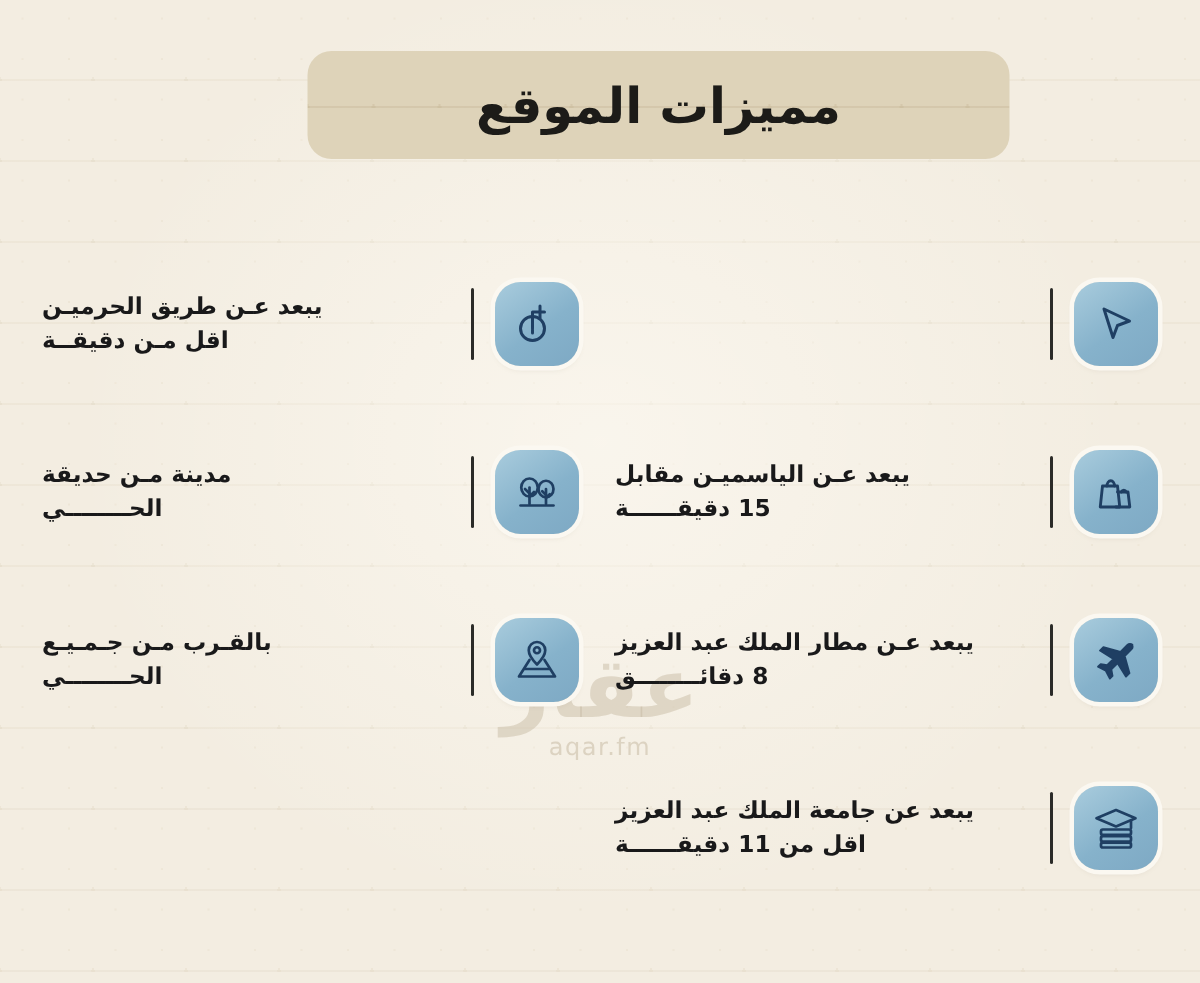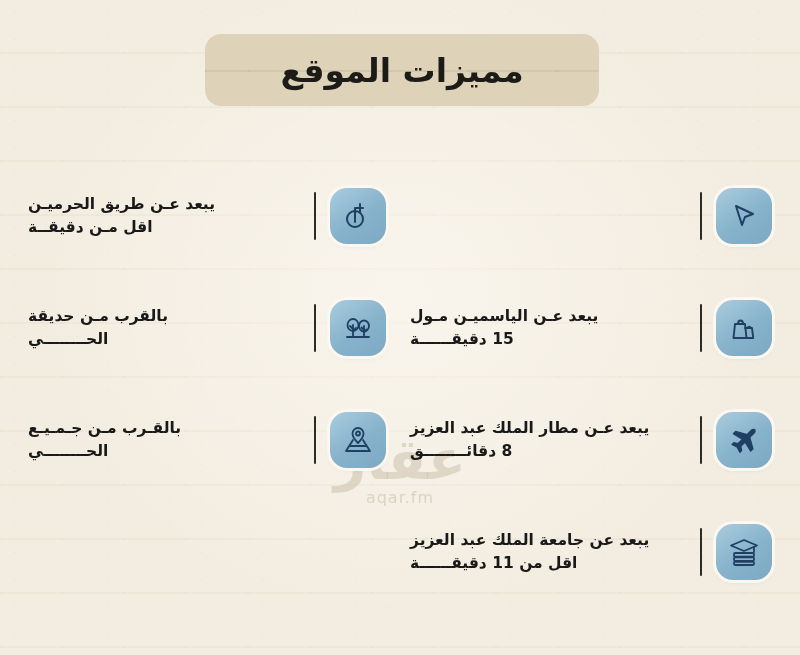--- a/index.html
+++ b/index.html
@@ -47,21 +47,21 @@
     inset: 0;
     background: radial-gradient(ellipse at 50% 45%, rgba(255,252,246,0.55) 0%, rgba(243,237,225,0.0) 62%);
     pointer-events: none;
   }
 
   
   #title-banner {
     position: absolute;
     left: 205px;
     top: 34px;
-    width: 394px;
+    width: 468px;
     height: 72px;
     border-radius: 16px;
     background-color: #ded3b9;
     overflow: hidden;
     display: flex;
     align-items: center;
     justify-content: center;
   }
   #title-banner .banner-pattern {
     position: absolute;
@@ -226,42 +226,42 @@
           <svg viewBox="0 0 32 32" fill="none" stroke="#1f3f63" stroke-width="1.9" stroke-linecap="round" stroke-linejoin="round">
             <path d="M7 12 h10 l1.5 14 h-13 Z"></path>
             <path d="M10 12 a2.5 3.5 0 0 1 5 0"></path>
             <path d="M17 16 h7 l1.2 10 h-9.2"></path>
             <path d="M19.5 16 a2 2.6 0 0 1 3.4 0"></path>
           </svg>
         </span>
       </div>
       <div class="divider"></div>
       <div class="feature-text">
-        <span class="line">يبعد عـن الياسميـن مـول</span>
+        <span class="line">يبعد عـن الياسميـن مقابل</span>
         <span class="line">15 دقيقــــــة</span>
       </div>
     </div>
 
     <div class="feature-item col-left">
       <div class="icon-tile">
         <span>
           <svg viewBox="0 0 32 32" fill="none" stroke="#1f3f63" stroke-width="1.8" stroke-linecap="round" stroke-linejoin="round">
             <ellipse cx="11" cy="13" rx="5.5" ry="6"></ellipse>
             <path d="M11 13 v11"></path>
             <path d="M11 17 l-3 -3 M11 19 l3 -3"></path>
             <ellipse cx="22" cy="14" rx="5" ry="5.5"></ellipse>
             <path d="M22 14 v10"></path>
             <path d="M22 18 l-2.5 -2.5 M22 20 l2.5 -2.5"></path>
             <path d="M5 25 h22"></path>
           </svg>
         </span>
       </div>
       <div class="divider"></div>
       <div class="feature-text">
-        <span class="line">بالقرب مـن حديقة</span>
+        <span class="line">مدينة مـن حديقة</span>
         <span class="line">الحــــــــي</span>
       </div>
     </div>
 
     <div class="feature-item col-right">
       <div class="icon-tile">
         <span>
           <svg viewBox="0 0 32 32" fill="#1f3f63" stroke="#1f3f63" stroke-width="1.2" stroke-linejoin="round">
             <path d="M27 6 a2.4 2.4 0 0 0 -3.4 0 l-4.6 4.6 l-11.4 -3.2 l-2.3 2.3 l9 5.6 l-4.2 4.2 l-4.3 -0.8 l-1.8 1.8 l5.2 2.7 l2.7 5.2 l1.8 -1.8 l-0.8 -4.3 l4.2 -4.2 l5.6 9 l2.3 -2.3 l-3.2 -11.4 l4.6 -4.6 a2.4 2.4 0 0 0 0 -3.4 Z"></path>
           </svg>

